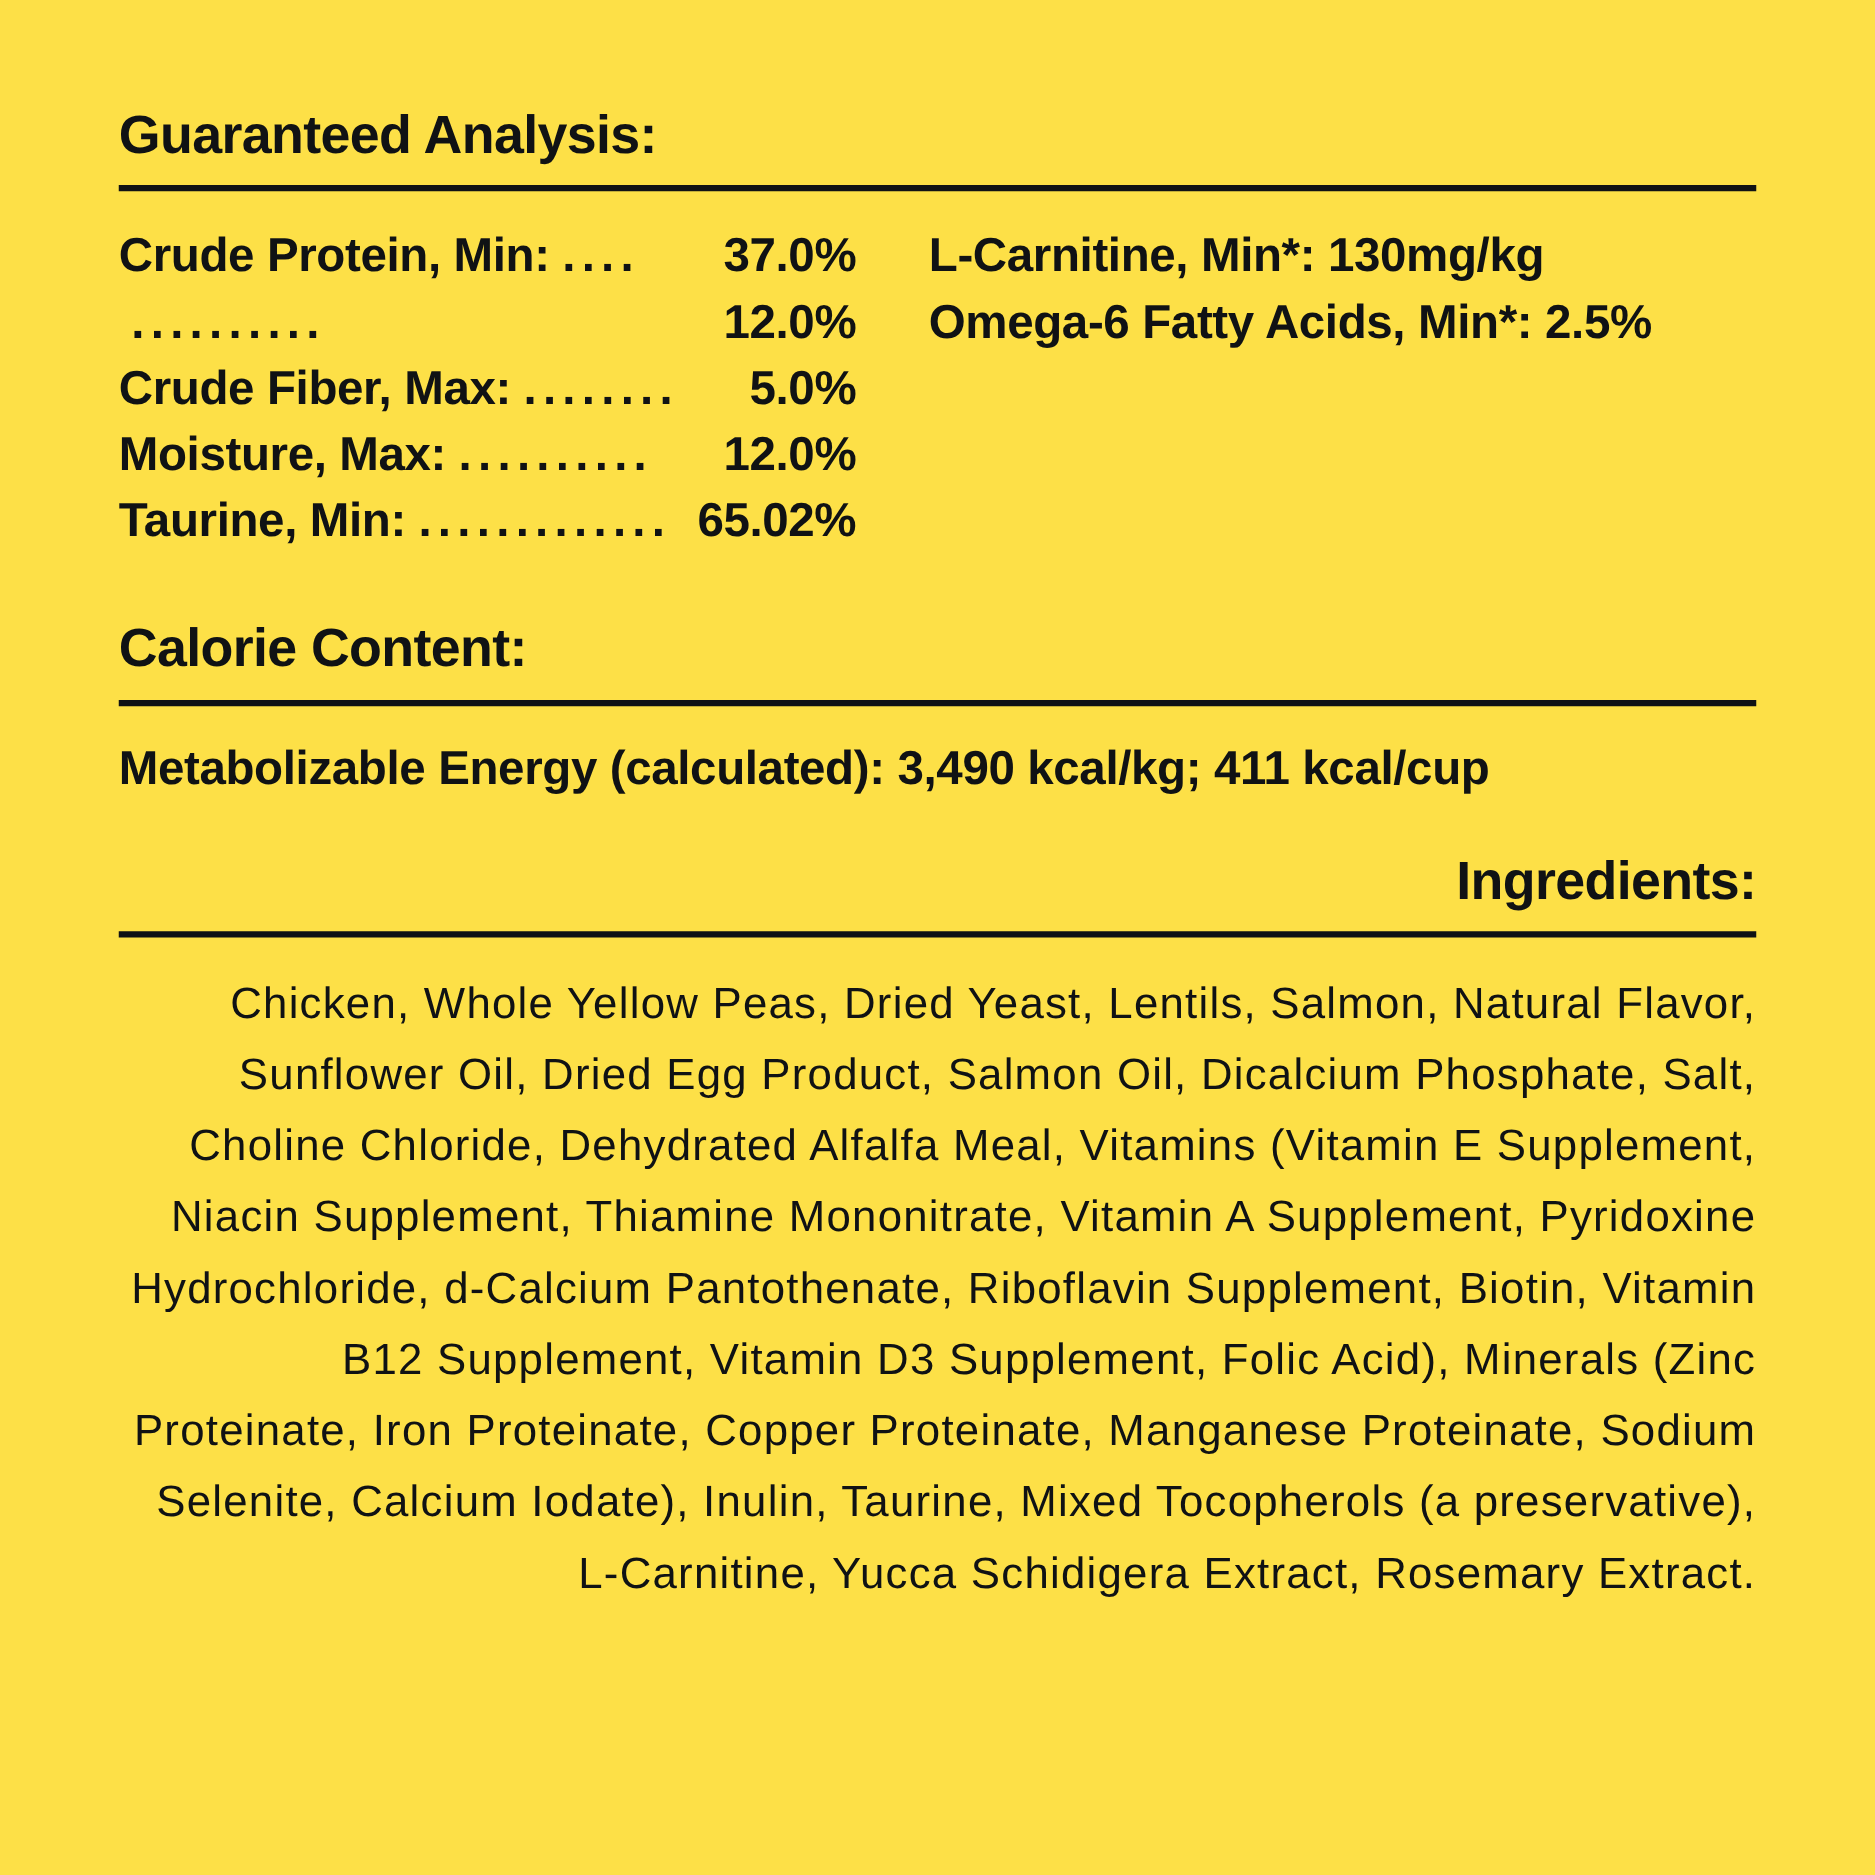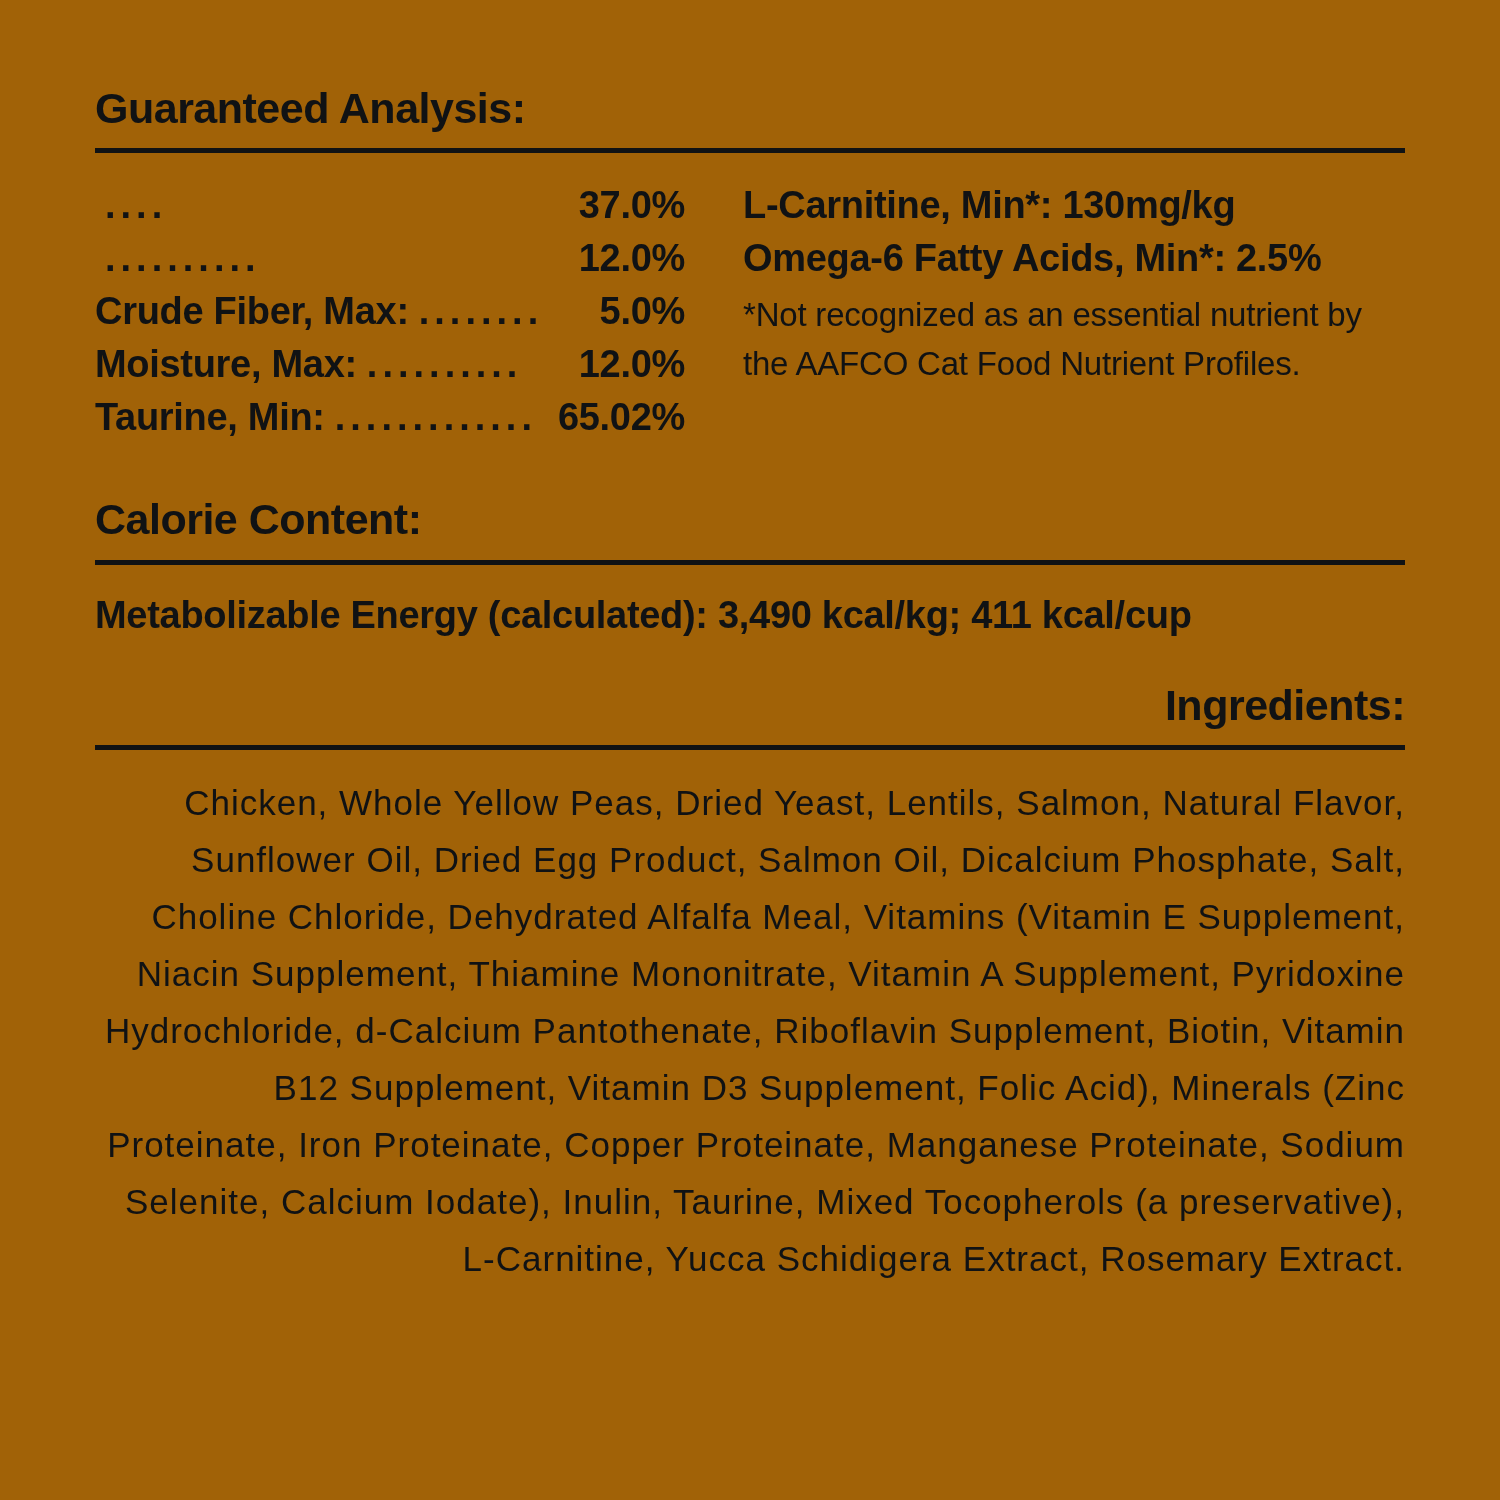--- a/index.html
+++ b/index.html
@@ -4,21 +4,21 @@
 <style>
   html, body { margin: 0; padding: 0; }
   body {
     font-family: "Liberation Sans", "DejaVu Sans", sans-serif;
     -webkit-font-smoothing: antialiased;
   }
   .page {
     position: relative;
     width: 1500px;
     height: 1500px;
-    background: #a16207;
+    background: #fde047;
     color: #101214;
     box-sizing: border-box;
     padding: 85px 95px 0 95px;
     overflow: hidden;
   }
   .section-heading {
     font-size: 43px;
     font-weight: 800;
     letter-spacing: -0.5px;
     margin: 0;
@@ -91,20 +91,21 @@
 
 <div class="page">
 
   <section>
     <h2 class="section-heading">Guaranteed Analysis:</h2>
     <div class="rule"></div>
 
     <div class="ga-columns">
       <div class="ga-left">
         <div class="ga-row">
+          <span class="ga-label">Crude Protein, Min:</span>
           <span class="ga-dots">....</span>
           <span class="ga-value">37.0%</span>
         </div>
         <div class="ga-row">
           <span class="ga-dots">..........</span>
           <span class="ga-value">12.0%</span>
         </div>
         <div class="ga-row">
           <span class="ga-label">Crude Fiber, Max:</span>
           <span class="ga-dots">........</span>
@@ -118,21 +119,20 @@
         <div class="ga-row">
           <span class="ga-label">Taurine, Min:</span>
           <span class="ga-dots">.............</span>
           <span class="ga-value">65.02%</span>
         </div>
       </div>
 
       <div class="ga-right">
         <div class="ga-srow">L-Carnitine, Min*: 130mg/kg</div>
         <div class="ga-srow">Omega-6 Fatty Acids, Min*: 2.5%</div>
-        <div class="ga-footnote">*Not recognized as an essential nutrient by the AAFCO Cat Food Nutrient Profiles.</div>
       </div>
     </div>
   </section>
 
   <section class="calorie-section">
     <h2 class="section-heading">Calorie Content:</h2>
     <div class="rule"></div>
     <div class="calorie-line">Metabolizable Energy (calculated): 3,490 kcal/kg; 411 kcal/cup</div>
   </section>
 

